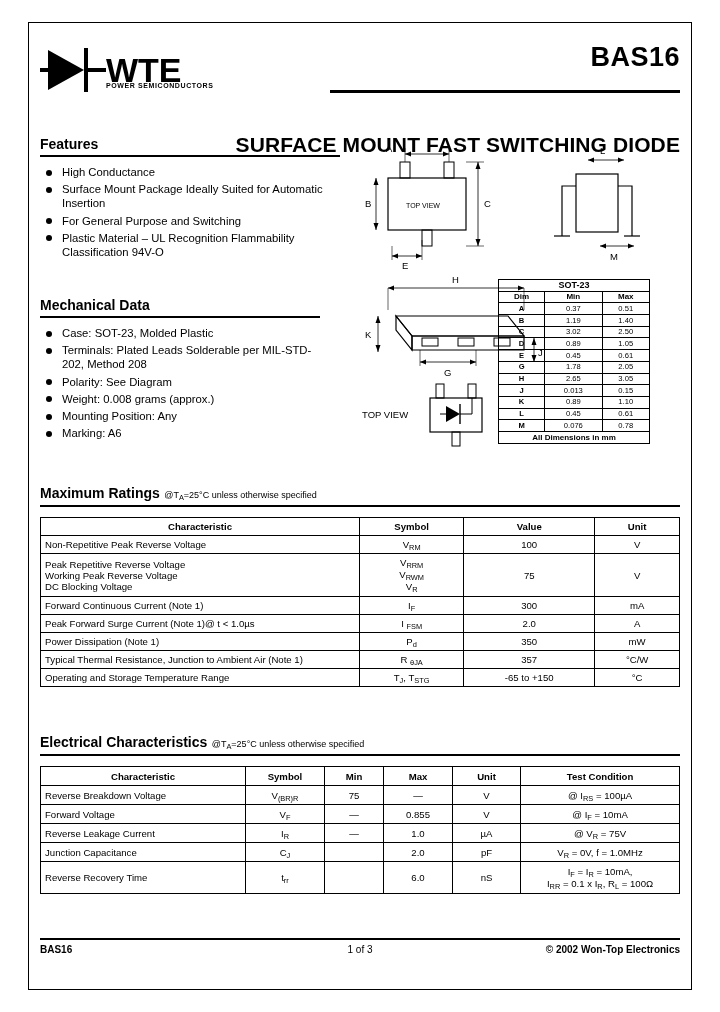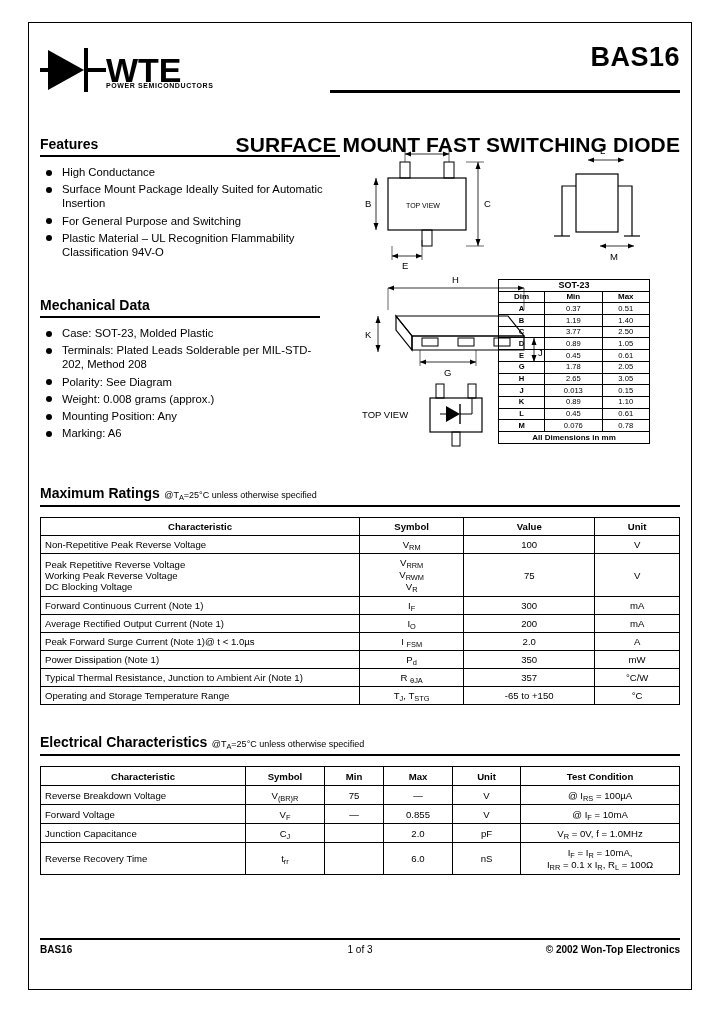--- a/index.html
+++ b/index.html
@@ -242,21 +242,21 @@
           <td>0.37</td>
           <td>0.51</td>
         </tr>
     <tr>
           <td class="dimcol">B</td>
           <td>1.19</td>
           <td>1.40</td>
         </tr>
     <tr>
           <td class="dimcol">C</td>
-          <td>3.77</td>
+          <td>3.02</td>
           <td>2.50</td>
         </tr>
     <tr>
           <td class="dimcol">D</td>
           <td>0.89</td>
           <td>1.05</td>
         </tr>
     <tr>
           <td class="dimcol">E</td>
           <td>0.45</td>
@@ -324,26 +324,20 @@
           Peak Repetitive Reverse Voltage<br>Working Peak Reverse Voltage<br>DC Blocking Voltage
         </td>
         <td class="c multiline">V<sub>RRM</sub><br>V<sub>RWM</sub><br>V<sub>R</sub></td>
         <td class="c">75</td>
         <td class="c">V</td>
       </tr>
       <tr>
         <td class="l">Forward Continuous Current (Note 1)</td>
         <td class="c">I<sub>F</sub></td>
         <td class="c">300</td>
-        <td class="c">mA</td>
-      </tr>
-      <tr>
-        <td class="l">Average Rectified Output Current (Note 1)</td>
-        <td class="c">I<sub>O</sub></td>
-        <td class="c">200</td>
         <td class="c">mA</td>
       </tr>
       <tr>
         <td class="l">
           <span>Peak Forward Surge Current (Note 1)</span><span class="cond">@ t &lt; 1.0µs</span>
         </td>
         <td class="c">I <sub>FSM</sub></td>
         <td class="c">2.0</td>
         <td class="c">A</td>
       </tr>
@@ -396,20 +390,28 @@
       </tr>
       <tr>
         <td class="l">Forward Voltage</td>
         <td class="c">V<sub>F</sub></td>
         <td class="c">—</td>
         <td class="c">0.855</td>
         <td class="c">V</td>
         <td class="c">@ I<sub>F</sub> = 10mA</td>
       </tr>
       <tr>
+        <td class="l">Reverse Leakage Current</td>
+        <td class="c">I<sub>R</sub></td>
+        <td class="c">—</td>
+        <td class="c">1.0</td>
+        <td class="c">µA</td>
+        <td class="c">@ V<sub>R</sub> = 75V</td>
+      </tr>
+      <tr>
         <td class="l">Junction Capacitance</td>
         <td class="c">C<sub>J</sub></td>
         <td class="c"></td>
         <td class="c">2.0</td>
         <td class="c">pF</td>
         <td class="c">V<sub>R</sub> = 0V, f = 1.0MHz</td>
       </tr>
       <tr>
         <td class="l">Reverse Recovery Time</td>
         <td class="c">t<sub>rr</sub></td>

